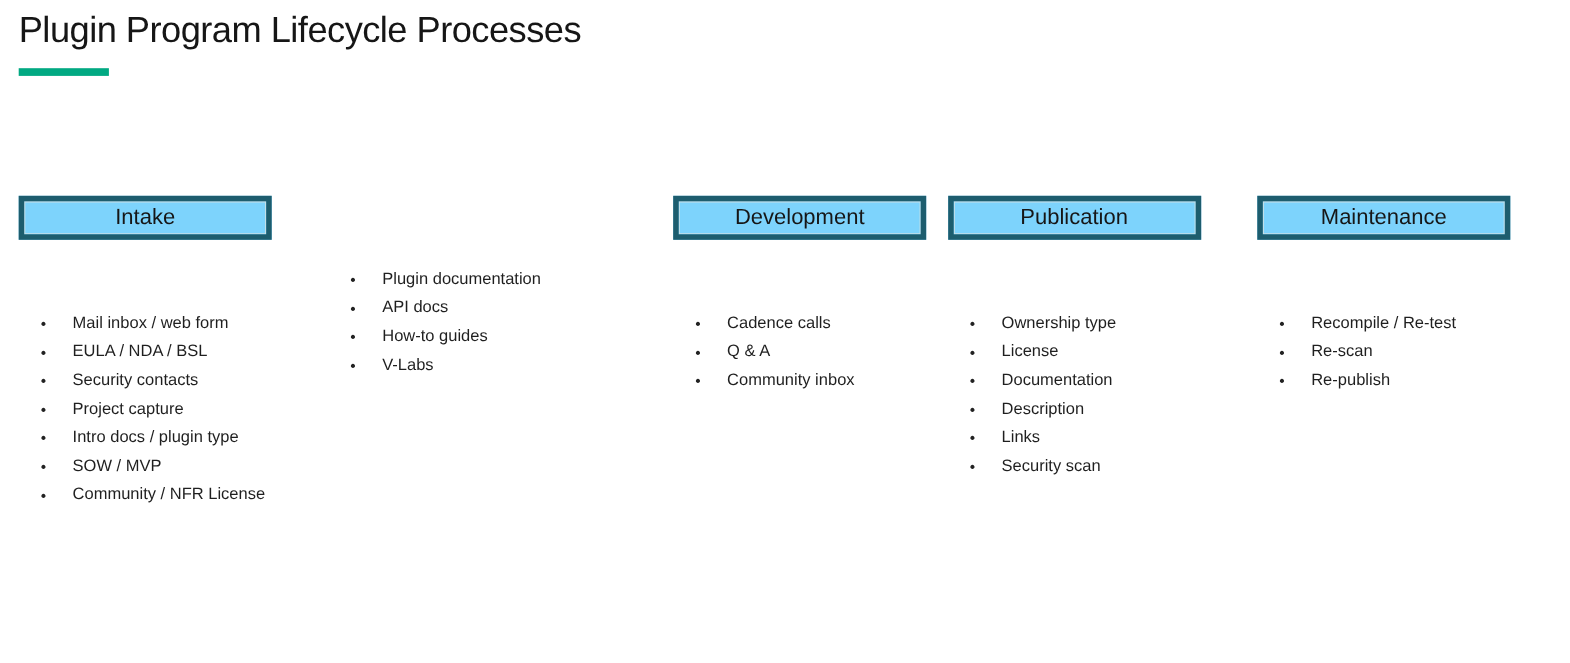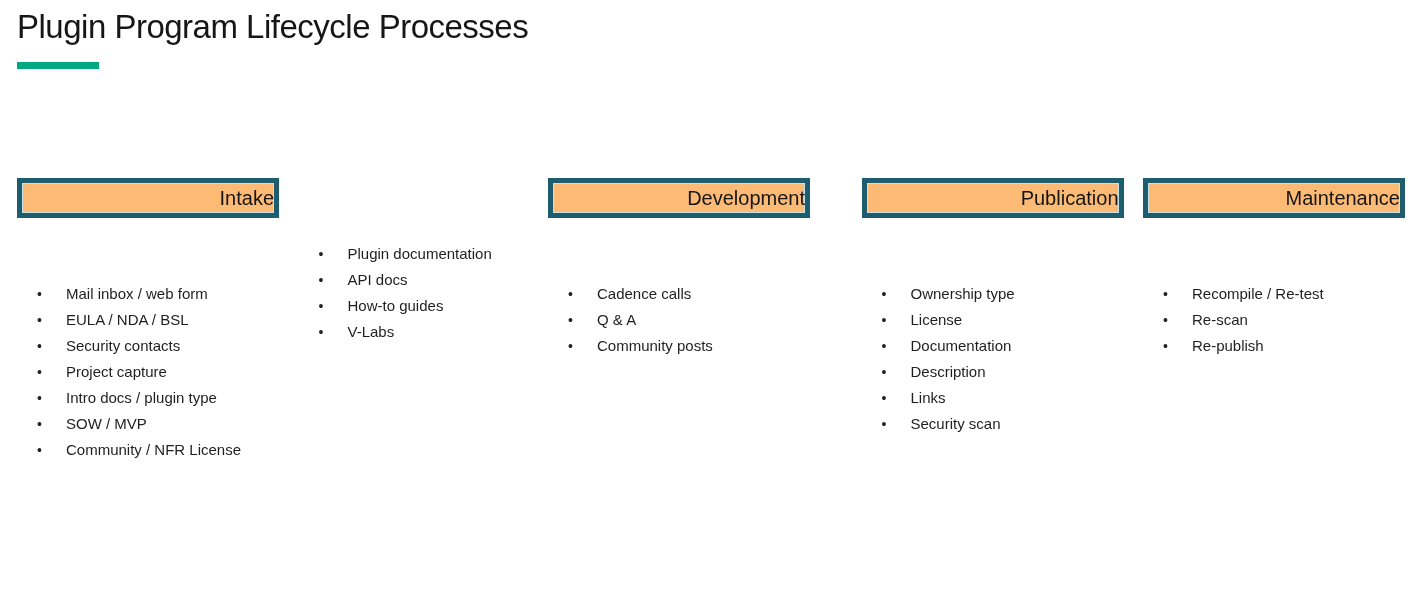--- a/index.html
+++ b/index.html
@@ -48,28 +48,28 @@
     width: 1427px;
     height: 400px;
   }
   .column {
     position: absolute;
     top: 0;
     width: 250px;
   }
   .stage-box {
     box-sizing: border-box;
-    width: 262px;
+    width: 230px;
     height: 40px;
     border: 5px solid var(--box-border);
     box-shadow: inset 0 0 0 1px var(--box-inner-edge);
-    background: #fdba74;
+    background: #7dd3fc;
     display: flex;
     align-items: center;
-    justify-content: flex-end;
+    justify-content: center;
   }
   .stage-label {
     font-size: 20px;
     color: var(--text-dark);
     white-space: nowrap;
   }
   .stage-items {
     list-style: none;
     margin: 63px 0 0 0;
     padding: 0;
@@ -113,28 +113,28 @@
         </ul>
       </div>
       <div class="column" style="left: 298.5px;">
         <ul class="stage-items">
           <li class="stage-item"><span class="bullet">•</span><span class="item-text">Plugin documentation</span></li>
           <li class="stage-item"><span class="bullet">•</span><span class="item-text">API docs</span></li>
           <li class="stage-item"><span class="bullet">•</span><span class="item-text">How-to guides</span></li>
           <li class="stage-item"><span class="bullet">•</span><span class="item-text">V-Labs</span></li>
         </ul>
       </div>
-      <div class="column" style="left: 548px;">
+      <div class="column" style="left: 612px;">
         <div class="stage-box">
           <span class="stage-label">Development</span>
         </div>
         <ul class="stage-items">
           <li class="stage-item"><span class="bullet">•</span><span class="item-text">Cadence calls</span></li>
           <li class="stage-item"><span class="bullet">•</span><span class="item-text">Q &amp; A</span></li>
-          <li class="stage-item"><span class="bullet">•</span><span class="item-text">Community posts</span></li>
+          <li class="stage-item"><span class="bullet">•</span><span class="item-text">Community inbox</span></li>
         </ul>
       </div>
       <div class="column" style="left: 861.5px;">
         <div class="stage-box">
           <span class="stage-label">Publication</span>
         </div>
         <ul class="stage-items">
           <li class="stage-item"><span class="bullet">•</span><span class="item-text">Ownership type</span></li>
           <li class="stage-item"><span class="bullet">•</span><span class="item-text">License</span></li>
           <li class="stage-item"><span class="bullet">•</span><span class="item-text">Documentation</span></li>

